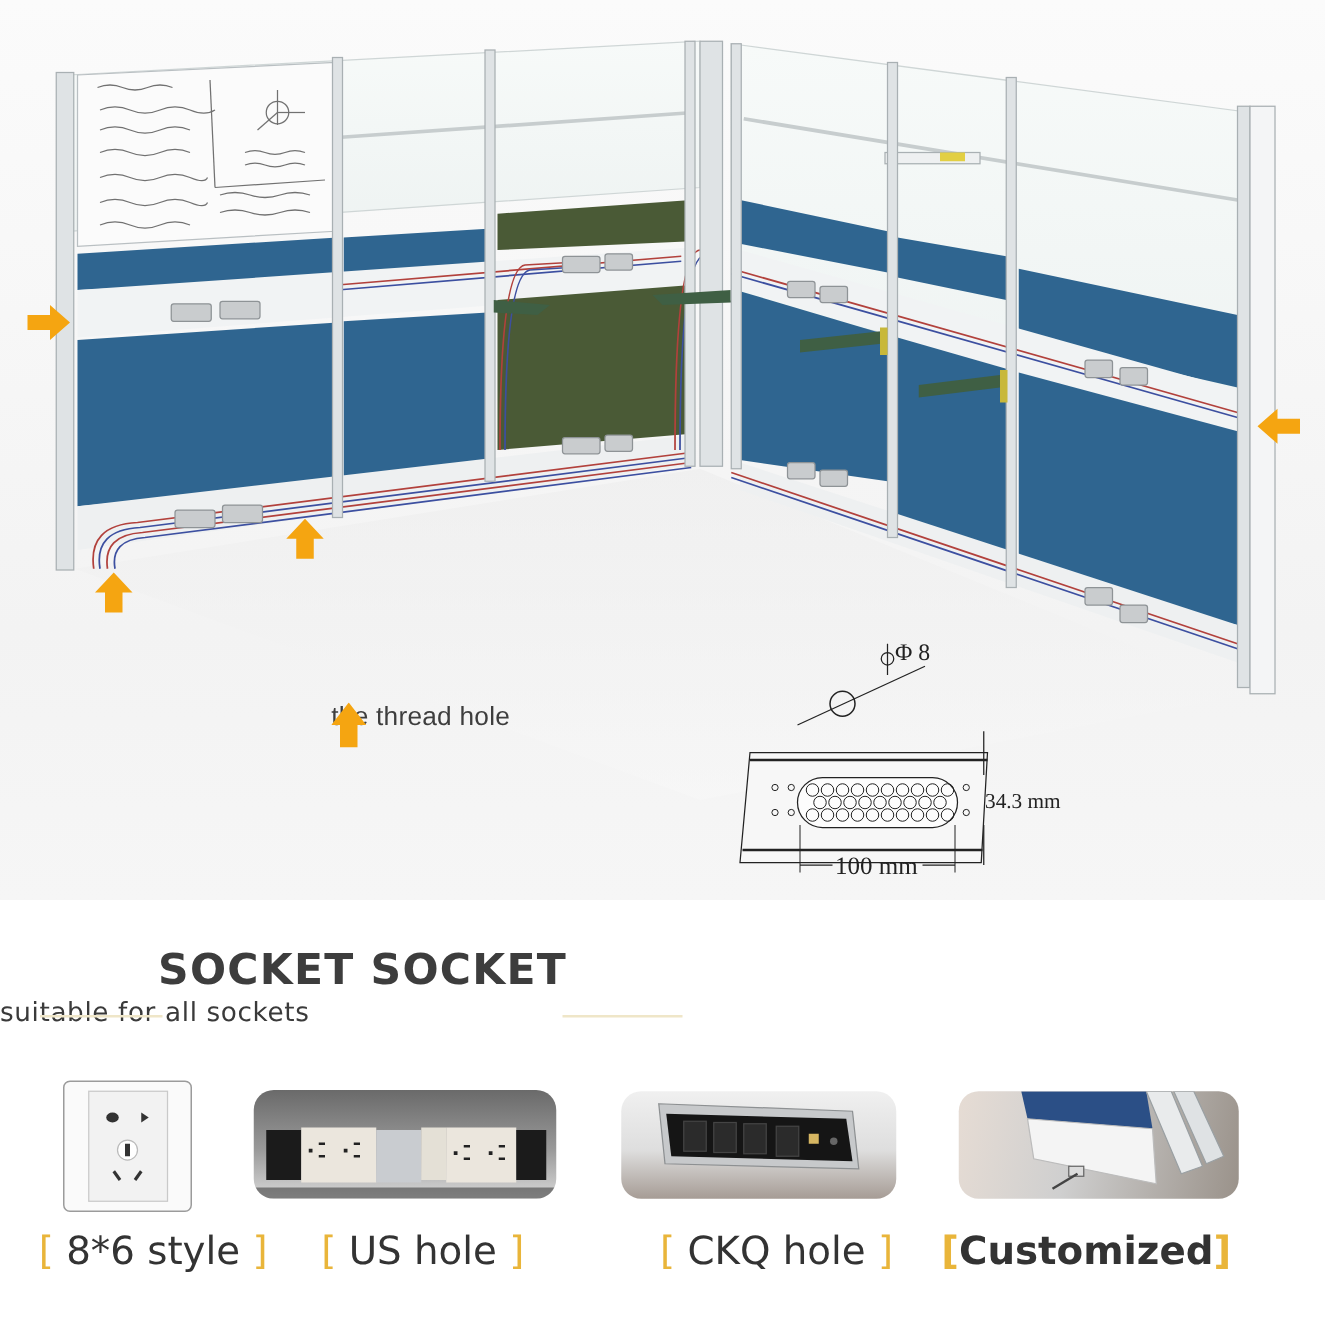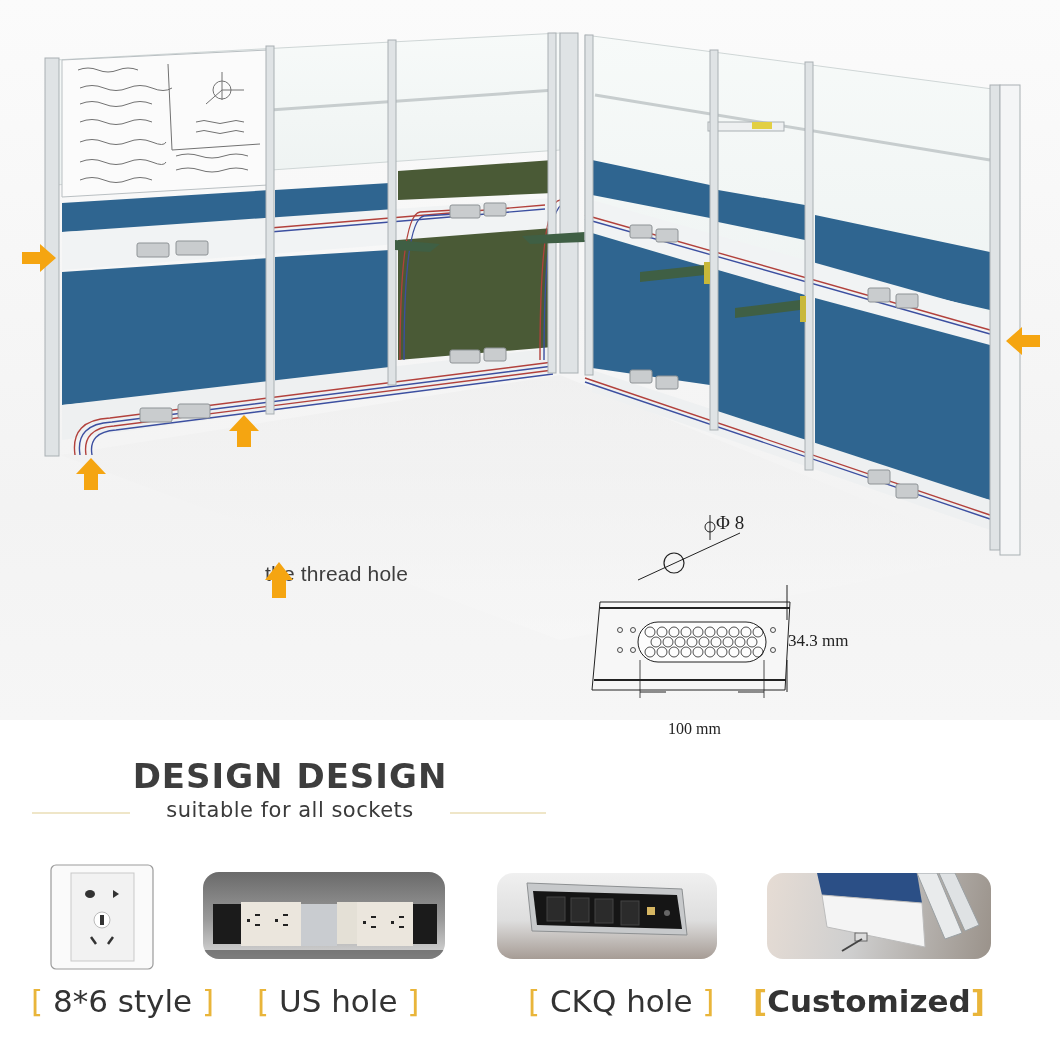--- a/index.html
+++ b/index.html
@@ -3,21 +3,21 @@
 <meta charset="utf-8">
 <style>
   html, body { margin: 0; padding: 0; background: #ffffff; }
   body { width: 1060px; height: 1063px; position: relative; overflow: hidden; font-family: "Liberation Sans", "DejaVu Sans", sans-serif; }
   .scene { position: absolute; left: 0; top: 0; width: 1060px; height: 720px; background: linear-gradient(#fbfbfb, #f3f3f3 70%, #f6f6f6); }
   .scene svg { position: absolute; left: 0; top: 0; }
   .thread-label { position: absolute; left: 265px; top: 562px; display: flex; align-items: center; gap: 20px; }
   .thread-label .txt { font-size: 21px; color: #3e3e3e; letter-spacing: 0.2px; }
   .dim-label { position: absolute; font-family: "Liberation Serif", "DejaVu Serif", serif; color: #222; }
   .section-title { position: absolute; left: 0; width: 580px; top: 756px; text-align: center; font-size: 34px; font-weight: bold; color: #3d3d3d; letter-spacing: 1px; font-family: "DejaVu Sans", sans-serif; }
-  .section-sub { position: absolute; left: 0; width: 580px; top: 798px; text-align: center; font-size: 21px; color: #3a3a3a; font-family: "DejaVu Sans", sans-serif; letter-spacing: 0.5px; }
+  .section-sub { position: absolute; left: 0; width: 580px; top: 798px; text-align: left; font-size: 21px; color: #3a3a3a; font-family: "DejaVu Sans", sans-serif; letter-spacing: 0.5px; }
   .gold-rule { position: absolute; height: 2px; background: #efe6c8; top: 812px; }
   .socket-card { position: absolute; top: 862px; }
   .socket-img { border-radius: 16px; overflow: hidden; position: relative; }
   .socket-caption { position: absolute; top: 983px; font-size: 31px; color: #333; font-family: "DejaVu Sans", sans-serif; white-space: nowrap; }
   .socket-caption .br { color: #e9b53a; }
 </style>
 </head>
 <body>
 
 <div class="scene">
@@ -234,24 +234,24 @@
 
   <div class="thread-label">
     <svg width="28" height="36" viewBox="0 0 28 36">
       <polygon points="7,36 21,36 21,18 28,18 14,0 0,18 7,18" fill="#f5a511"></polygon>
     </svg>
     <span class="txt">the thread hole</span>
   </div>
 
   <span class="dim-label" style="left:716px; top:512px; font-size:19px;">Φ 8</span>
   <span class="dim-label" style="left:788px; top:631px; font-size:17px;">34.3 mm</span>
-  <span class="dim-label" style="left:668px; top:682px; font-size:16px;margin-top:38px;">100 mm</span>
-</div>
-
-<div class="section-title">DESIGN DESIGN</div>
+  <span class="dim-label" style="left:668px; top:682px; font-size:20px;">100 mm</span>
+</div>
+
+<div class="section-title">SOCKET SOCKET</div>
 <div class="section-sub">suitable for all sockets</div>
 <div class="gold-rule" style="left:32px; width:98px;"></div>
 <div class="gold-rule" style="left:450px; width:96px;"></div>
 
 <div class="socket-card" style="left:50px; top:864px;">
   <svg width="104" height="106" viewBox="0 0 104 106">
     <rect x="1" y="1" width="102" height="104" rx="5" fill="#fafafa" stroke="#9b9b9b" stroke-width="1.2"></rect>
     <rect x="21" y="9" width="63" height="88" fill="#f2f2f2" stroke="#c9c9c9"></rect>
     <ellipse cx="40" cy="30" rx="5" ry="4" fill="#333"></ellipse>
     <path d="M63 26 l6 4 l-6 4 z" fill="#333"></path>

